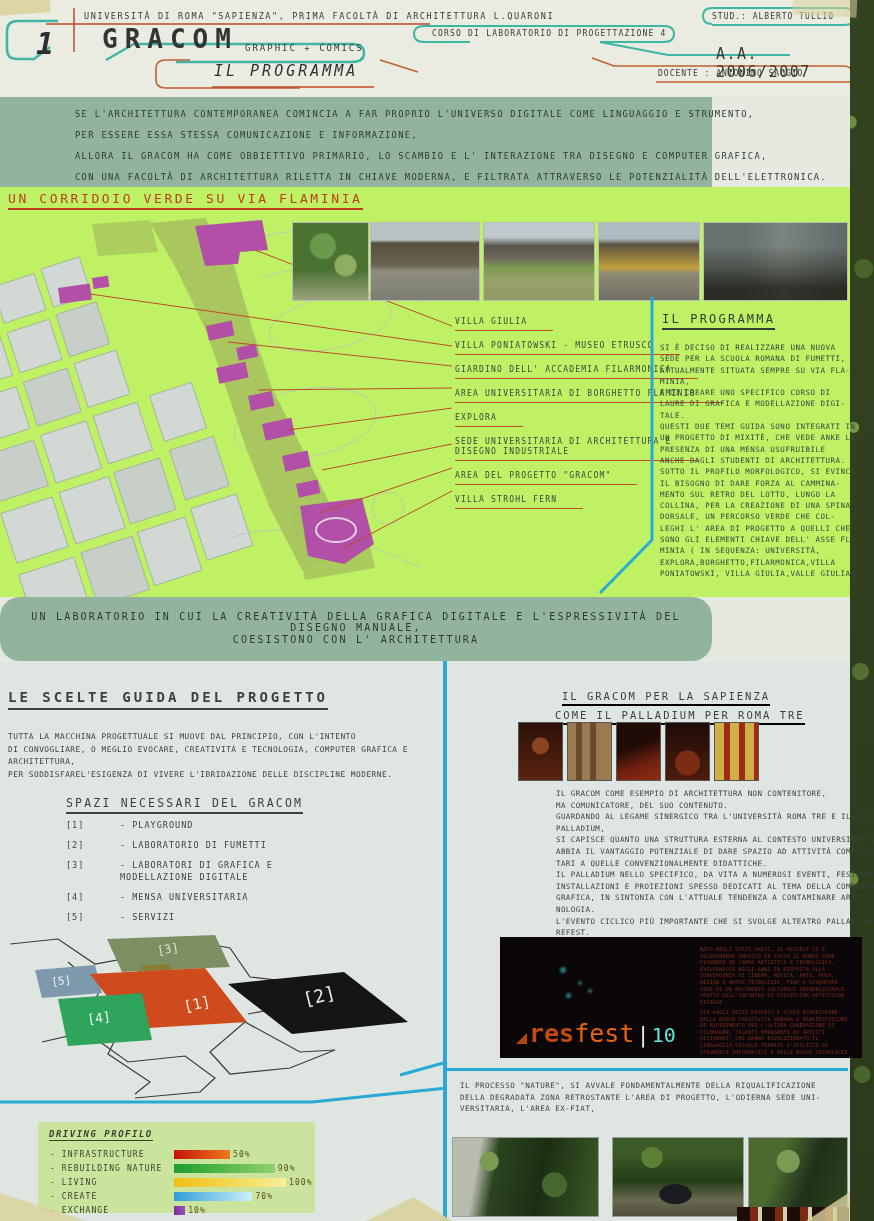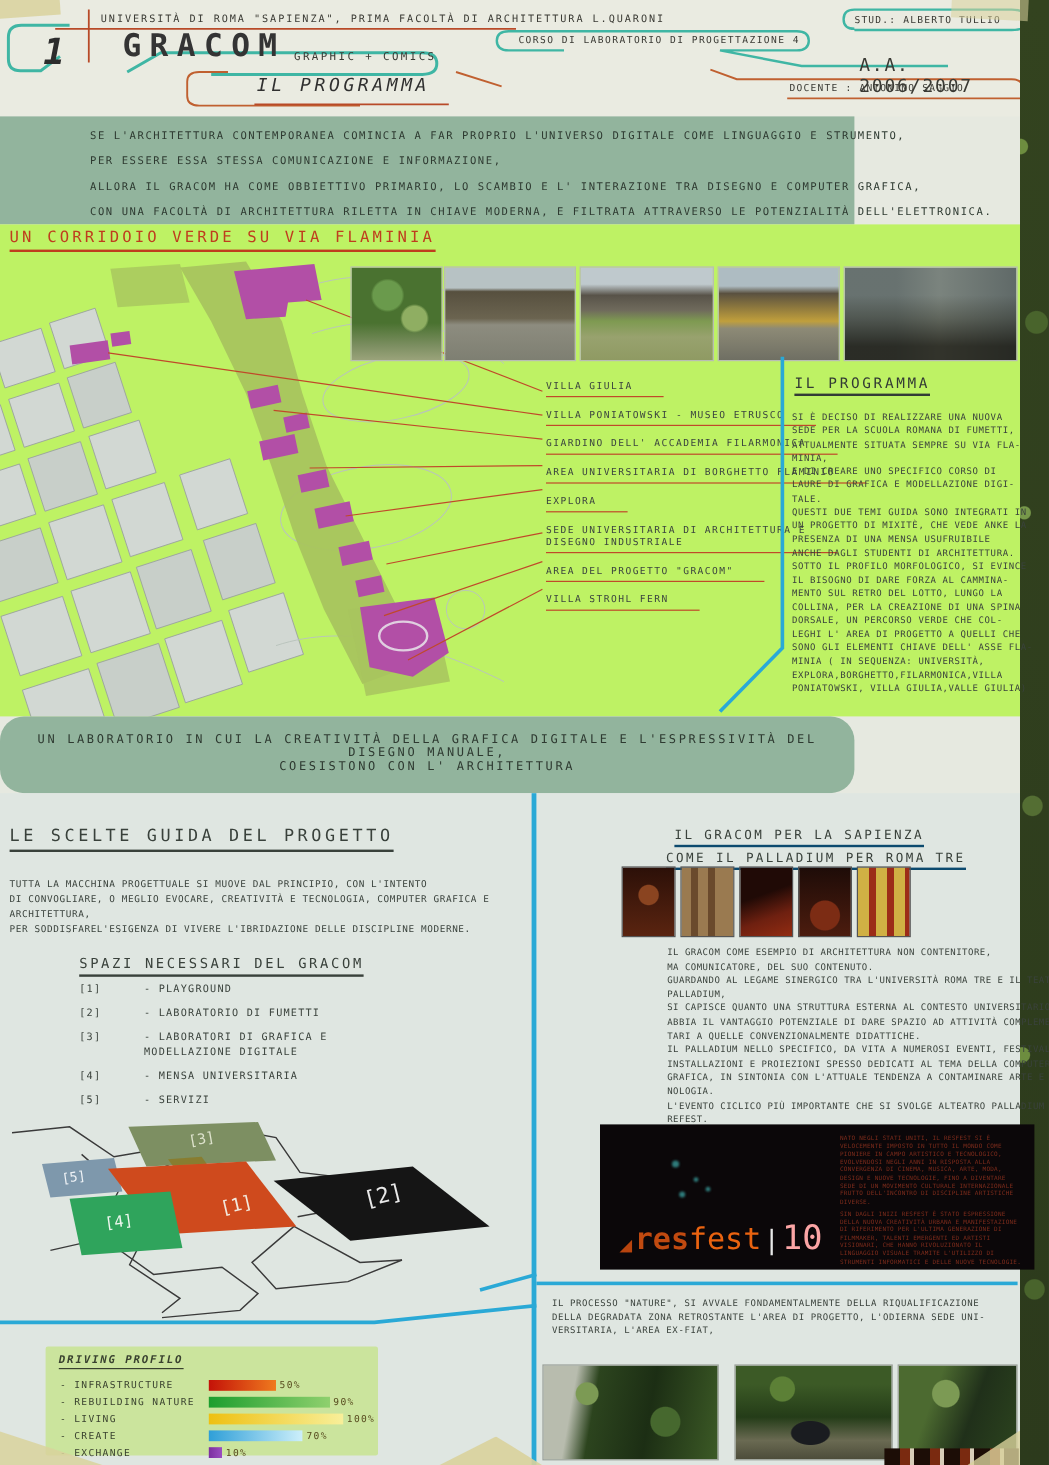--- a/index.html
+++ b/index.html
@@ -53,60 +53,60 @@
   #map-labels li span{display:inline-block;border-bottom:1.5px solid #c0492a;
     padding:0 26px 3px 0;white-space:pre-line;}
   #prog-head{position:absolute;left:662px;top:125px;font-size:12px;letter-spacing:2.2px;color:#333b35;
     border-bottom:2px solid #333b35;padding-bottom:2px;}
   #prog-body{position:absolute;left:660px;top:155px;width:208px;font-size:7.5px;line-height:11.3px;
     letter-spacing:.5px;white-space:pre-line;color:#3a423c;}
   
   #lower{position:absolute;left:0;top:661px;width:850px;height:560px;background:#dfe6e1;}
   #divider{position:absolute;left:443px;top:0;width:4px;height:560px;background:#2aa9d6;}
   #scelte-head{position:absolute;left:8px;top:28px;font-size:14px;letter-spacing:3px;color:#39413b;
-    border-bottom:2px solid #39413b;padding-bottom:3px;}
+    border-bottom:2px solid #39413b;padding-bottom:3px;font-weight:bold;}
   #scelte-body{position:absolute;left:8px;top:70px;width:436px;font-size:7.8px;line-height:12.5px;
     letter-spacing:.5px;white-space:pre-line;color:#3a423c;}
   #spazi-head{position:absolute;left:66px;top:135px;font-size:11.5px;letter-spacing:2.2px;color:#39413b;
     border-bottom:2px solid #39413b;padding-bottom:2px;}
   #spazi-list{position:absolute;left:66px;top:158px;width:340px;}
   .sp-row{display:flex;margin-bottom:8px;font-size:8.5px;letter-spacing:1px;color:#3a423c;line-height:12px;}
   .sp-num{width:54px;flex:none;}
   .sp-label{white-space:pre-line;}
   
   #df-box{position:absolute;left:38px;top:461px;width:277px;height:91px;background:#cbe49d;border-radius:2px;}
   #df-title{position:absolute;left:11px;top:7px;font-size:9px;font-weight:bold;font-style:italic;
     letter-spacing:1.5px;color:#39412f;border-bottom:1.5px solid #39412f;padding-bottom:1px;}
   .df-row{position:absolute;left:12px;height:12px;display:flex;align-items:center;font-size:8px;
     letter-spacing:1.1px;color:#3a422f;}
   .df-label{width:124px;flex:none;}
   .df-bar{height:9px;flex:none;}
   .df-pct{margin-left:3px;font-size:8px;color:#574a1e;}
   
   #sap-head1{position:absolute;left:562px;top:29px;}
   #sap-head2{position:absolute;left:555px;top:48px;}
-  .r-head{font-size:10.5px;letter-spacing:2px;color:#39413b;border-bottom:2px solid #0c4a6e;padding-bottom:2px;}
+  .r-head{font-size:10.5px;letter-spacing:2px;color:#39413b;border-bottom:2px solid #000000;padding-bottom:2px;}
   .tp{position:absolute;top:61px;width:43px;height:57px;border:1px solid #555;}
   .tp1{background:radial-gradient(circle at 50% 40%,#8a4420 0 8px,transparent 9px),linear-gradient(#2c1008,#5a2410);}
   .tp2{background:linear-gradient(90deg,#9a7a50 0 8px,#6a4a2c 8px 14px,#9a7a50 14px 22px,#6a4a2c 22px 28px,#9a7a50 28px);}
   .tp3{background:linear-gradient(160deg,#200a06 40%,#6e2010 70%,#922c12);}
   .tp4{background:radial-gradient(circle at 50% 70%,#7c2c14 0 12px,transparent 13px),linear-gradient(#1e0c08,#4c1c0e);}
   .tp5{background:repeating-linear-gradient(90deg,#d0b044 0 9px,#9c2c18 9px 15px);}
   #sap-body{position:absolute;left:516px;top:127px;width:356px;font-size:7.5px;line-height:11.6px;
     letter-spacing:.4px;white-space:pre-line;color:#3a423c;margin-left:40px;}
   #resfest{position:absolute;left:500px;top:276px;width:362px;height:121px;background:#0b0709;}
   .rf-text{position:absolute;left:200px;width:152px;font-size:5px;line-height:6.6px;color:#7e2c1c;letter-spacing:.2px;}
   #rf-t1{top:9px;} #rf-t2{top:72px;}
   #rf-logo{position:absolute;left:16px;bottom:10px;display:flex;align-items:baseline;}
   #rf-mark{width:11px;height:11px;background:#b8440e;clip-path:polygon(0 100%,100% 100%,100% 0);
     align-self:flex-end;margin-right:2px;margin-bottom:4px;}
   .rf-res{color:#c14a10;font-size:25px;font-weight:bold;}
   .rf-fest{color:#ea6310;font-size:25px;font-weight:normal;}
   .rf-bar{color:#e8e8e8;font-size:22px;margin:0 2px;}
-  .rf-num{color:#fca5a5;font-size:28px;}
+  .rf-num{color:#5eead4;font-size:20px;}
   .rf-dot{position:absolute;border-radius:50%;background:#2e7a7a;filter:blur(1px);}
   #cyan-h{position:absolute;left:447px;top:407px;width:401px;height:3px;background:#2aa9d6;}
   #nature-text{position:absolute;left:460px;top:419px;width:405px;font-size:7.5px;line-height:11.5px;
     letter-spacing:.5px;white-space:pre-line;color:#3a423c;}
   .np{position:absolute;top:476px;height:78px;border:1px solid #9aa098;}
   .np1{background:radial-gradient(circle at 25% 30%,#7c9a54 0 9px,transparent 10px),
       radial-gradient(circle at 70% 60%,#46682e 0 12px,transparent 13px),
       linear-gradient(100deg,#b8bcae 0 18%,#2c441e 30%,#1c2e14 60%,#3c5a26);}
   .np2{background:radial-gradient(ellipse 26px 16px at 48% 72%,#1a1c20 0 60%,transparent 65%),
       radial-gradient(circle at 30% 25%,#5c8036 0 10px,transparent 11px),

